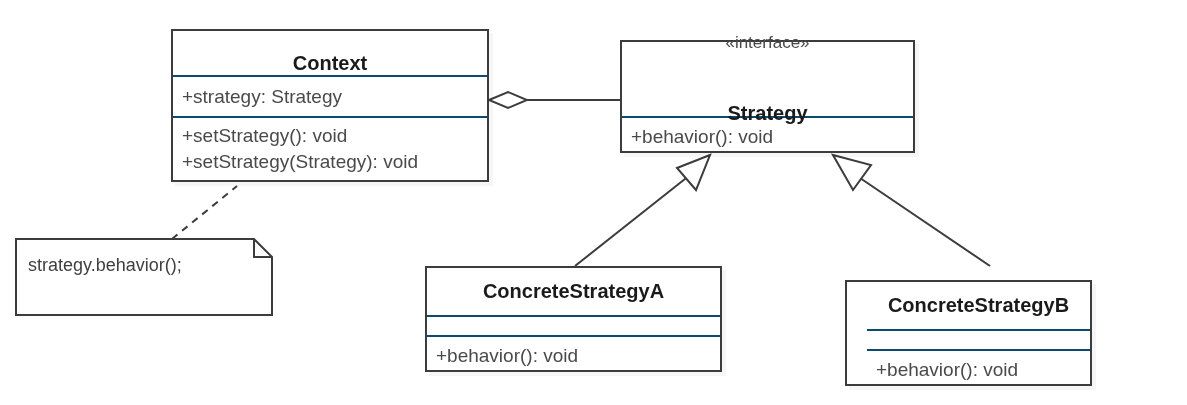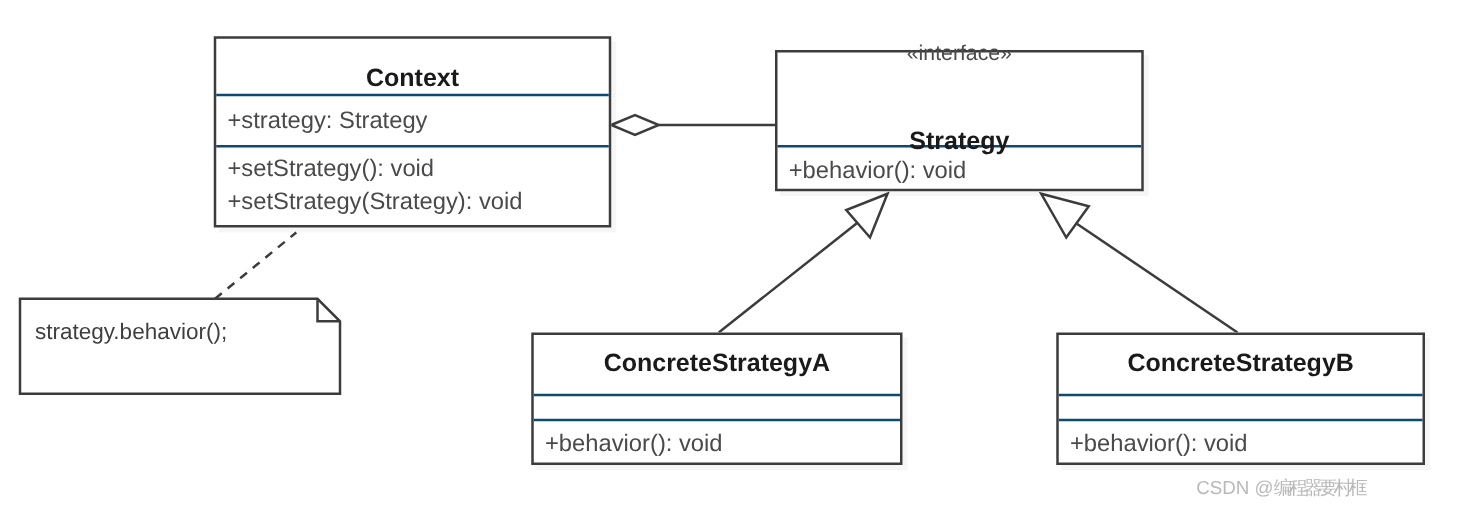--- a/index.html
+++ b/index.html
@@ -140,29 +140,26 @@
   <div class="uml-box" style="left:425px; top:266px; width:297px; height:106px;">
     <div class="compartment" style="height:47px;">
       <div class="cls-name">ConcreteStrategyA</div>
     </div>
     <div class="compartment" style="height:20px;"></div>
     <div class="compartment" style="height:39px;">
       <div class="member">+behavior(): void</div>
     </div>
   </div>
 
-  <div class="uml-box" style="left:845px; top:266px; width:295px; height:106px;">
+  <div class="uml-box" style="left:845px; top:280px; width:247px; height:106px;padding-left:20px;">
     <div class="compartment" style="height:47px;">
       <div class="cls-name">ConcreteStrategyB</div>
     </div>
     <div class="compartment" style="height:20px;"></div>
     <div class="compartment" style="height:39px;">
       <div class="member">+behavior(): void</div>
     </div>
   </div>
 
   <div class="note-text" style="left:28px; top:255px;">strategy.behavior();</div>
 
-  <div class="watermark" style="left:957px; top:381px;">
-    <span>CSDN @</span><span class="wm-cjk">编程器要村框</span>
-  </div>
 
 </div>
 
 </body></html>

